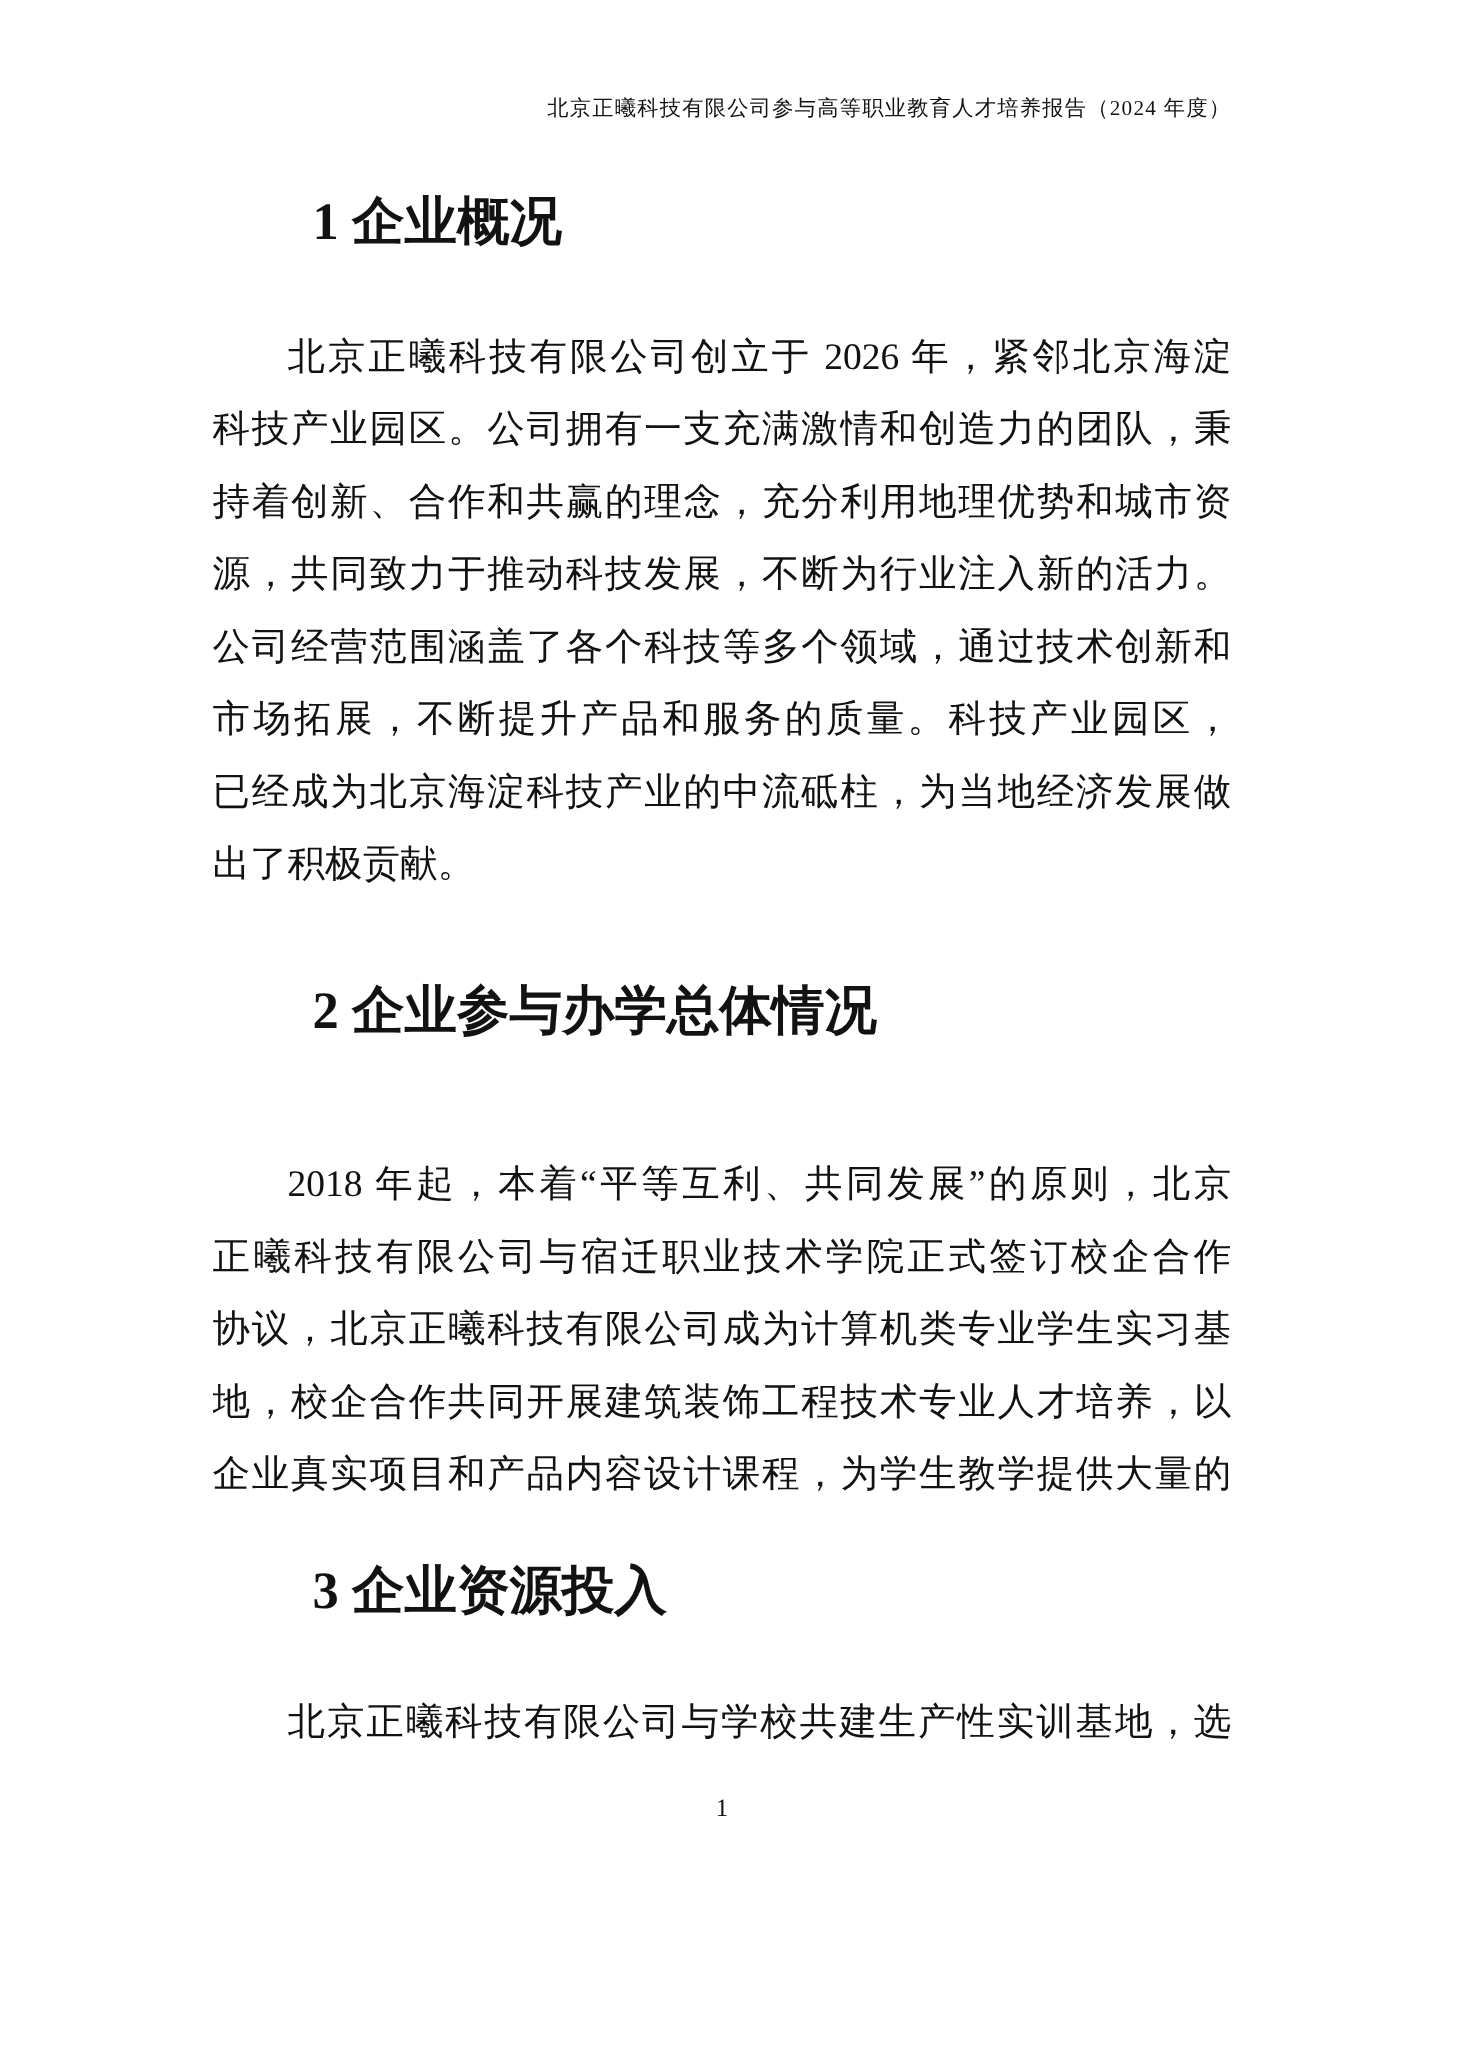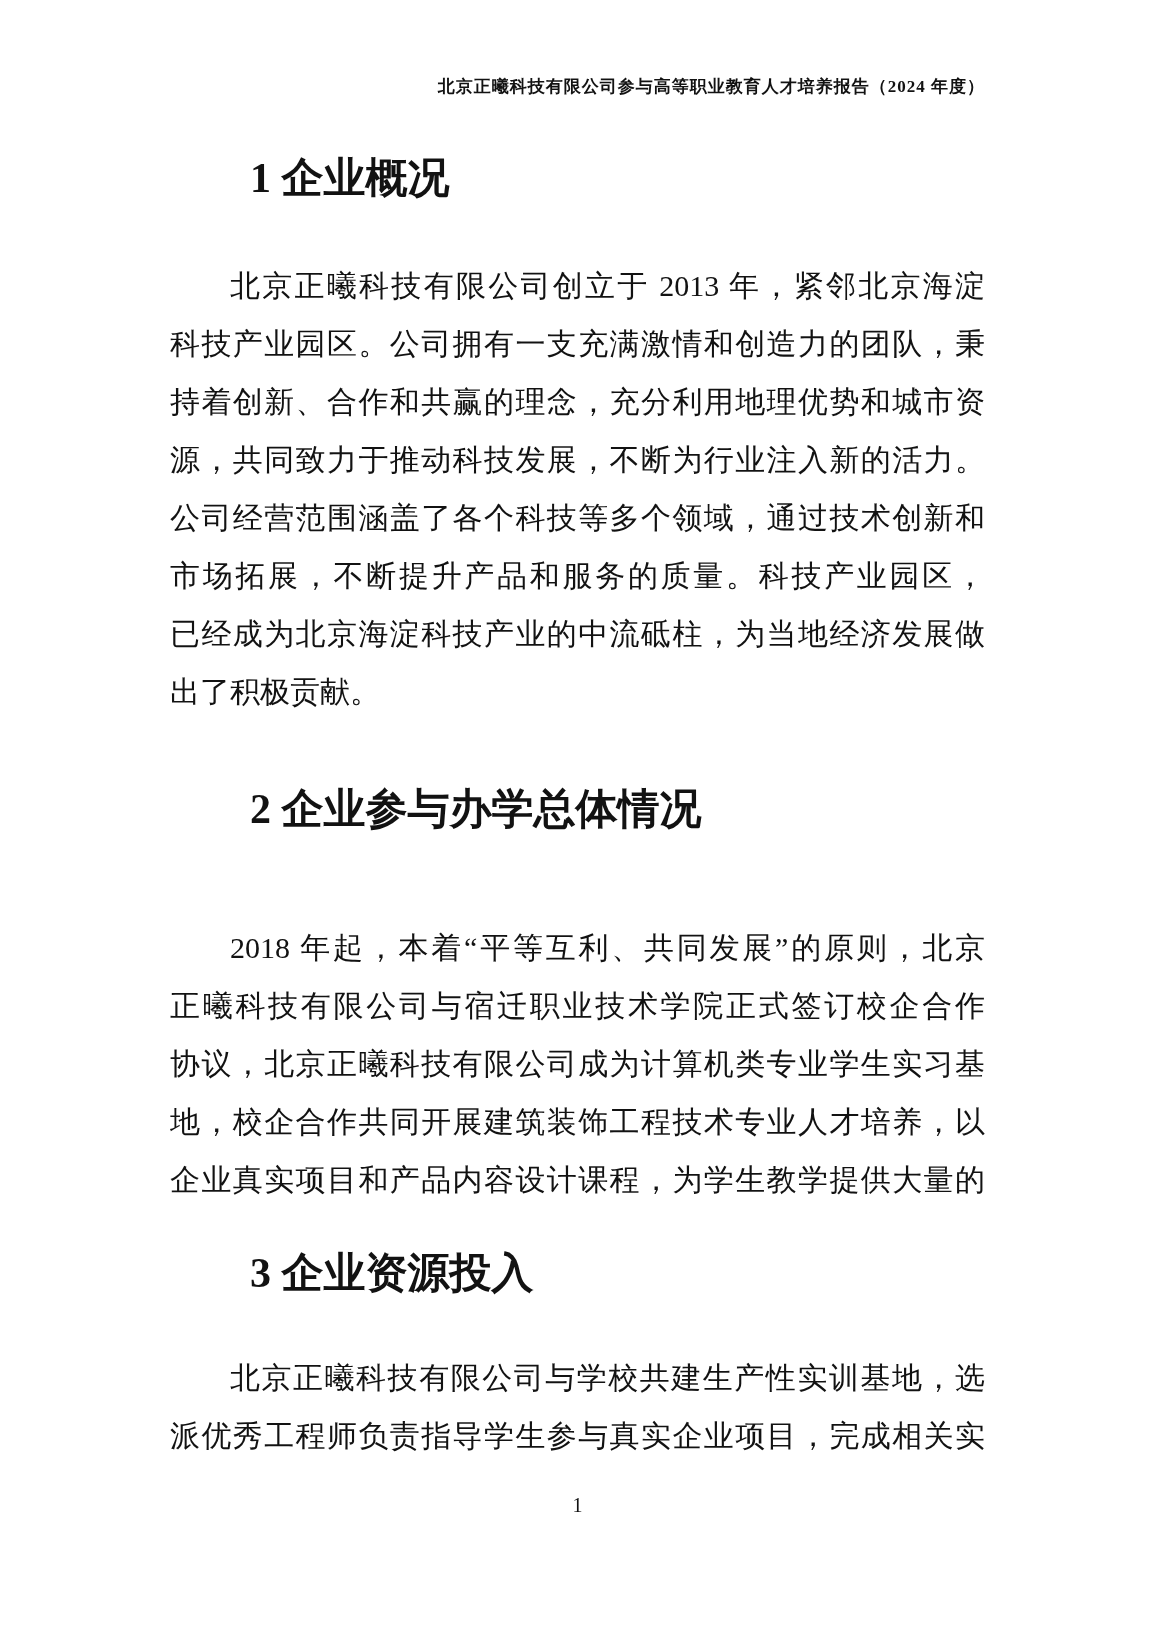--- a/index.html
+++ b/index.html
@@ -29,21 +29,21 @@
     padding: 0 185px 0 170px;
     box-sizing: border-box;
     background: #ffffff;
   }
   .doc-header {
     margin-top: 76px;
     height: 22px;
     line-height: 22px;
     text-align: right;
     font-size: 17px;
-    font-weight: bold;
+    font-weight: normal;
     letter-spacing: 1px;
     white-space: nowrap;
   }
   .heading {
     margin: 0;
     padding-left: 80px;
     font-size: 42px;
     line-height: 56px;
     font-weight: bold;
     white-space: nowrap;
@@ -77,21 +77,21 @@
 
 <div class="scan-edge"></div>
 
 <div class="page">
 
   <div class="doc-header">北京正曦科技有限公司参与高等职业教育人才培养报告（2024 年度）</div>
 
   <div class="heading h1-sec">1 企业概况</div>
 
   <div class="para para-1">
-    <div class="line indent">北京正曦科技有限公司创立于 2013 年，紧邻北京海淀</div>
+    <div class="line indent">北京正曦科技有限公司创立于 2026 年，紧邻北京海淀</div>
     <div class="line">科技产业园区。公司拥有一支充满激情和创造力的团队，秉</div>
     <div class="line">持着创新、合作和共赢的理念，充分利用地理优势和城市资</div>
     <div class="line">源，共同致力于推动科技发展，不断为行业注入新的活力。</div>
     <div class="line">公司经营范围涵盖了各个科技等多个领域，通过技术创新和</div>
     <div class="line">市场拓展，不断提升产品和服务的质量。科技产业园区，</div>
     <div class="line">已经成为北京海淀科技产业的中流砥柱，为当地经济发展做</div>
     <div class="line para-end">出了积极贡献。</div>
   </div>
 
   <div class="heading h2-sec">2 企业参与办学总体情况</div>
@@ -101,18 +101,17 @@
     <div class="line">正曦科技有限公司与宿迁职业技术学院正式签订校企合作</div>
     <div class="line">协议，北京正曦科技有限公司成为计算机类专业学生实习基</div>
     <div class="line">地，校企合作共同开展建筑装饰工程技术专业人才培养，以</div>
     <div class="line">企业真实项目和产品内容设计课程，为学生教学提供大量的</div>
   </div>
 
   <div class="heading h3-sec">3 企业资源投入</div>
 
   <div class="para para-3">
     <div class="line indent">北京正曦科技有限公司与学校共建生产性实训基地，选</div>
-    <div class="line">派优秀工程师负责指导学生参与真实企业项目，完成相关实</div>
   </div>
 
   <div class="page-number">1</div>
 
 </div>
 
 </body></html>

